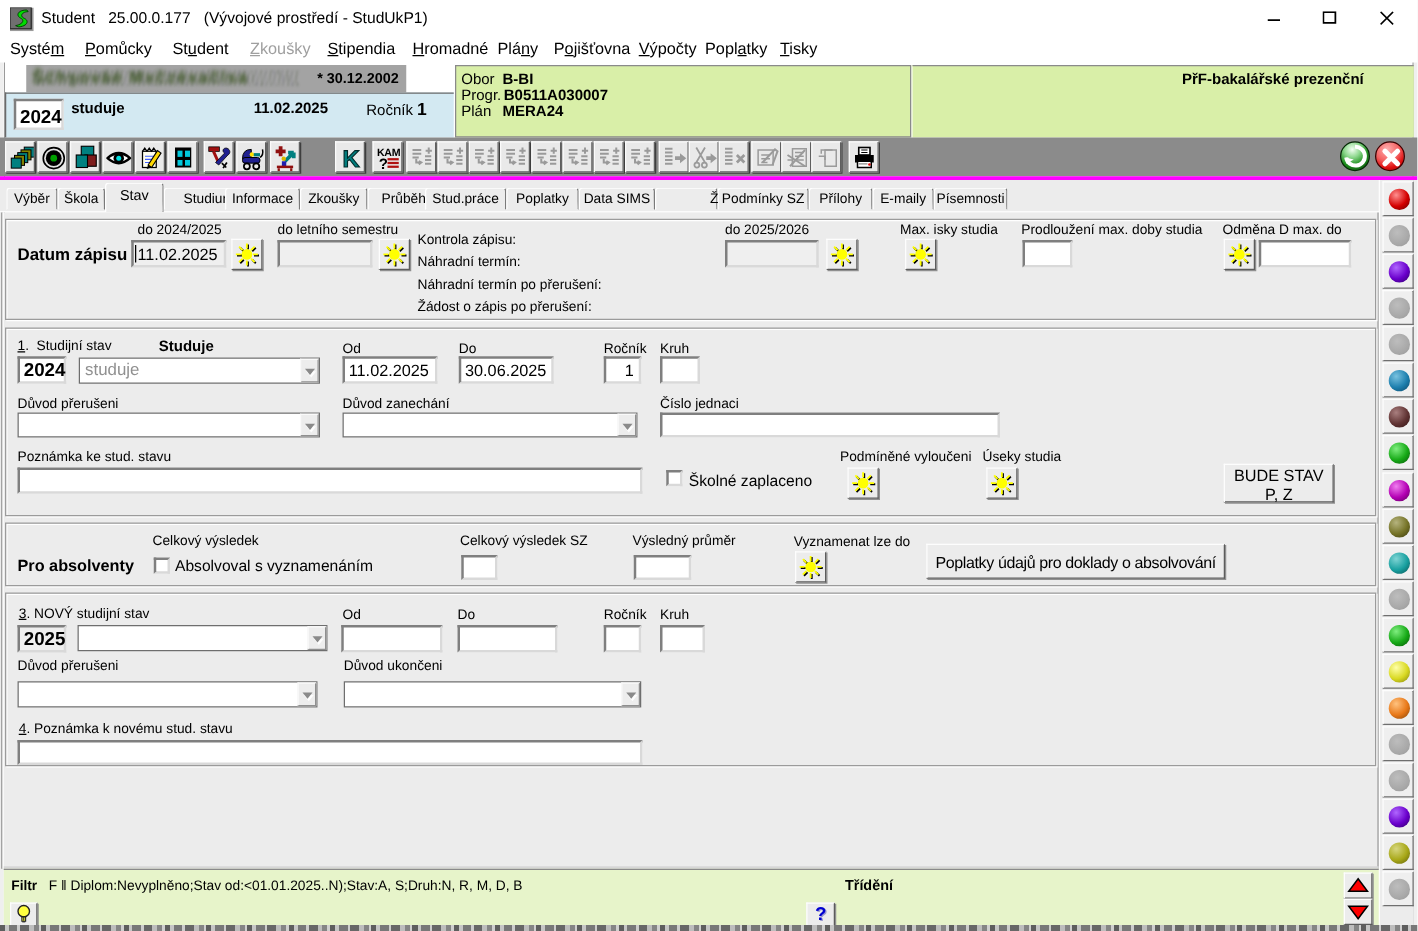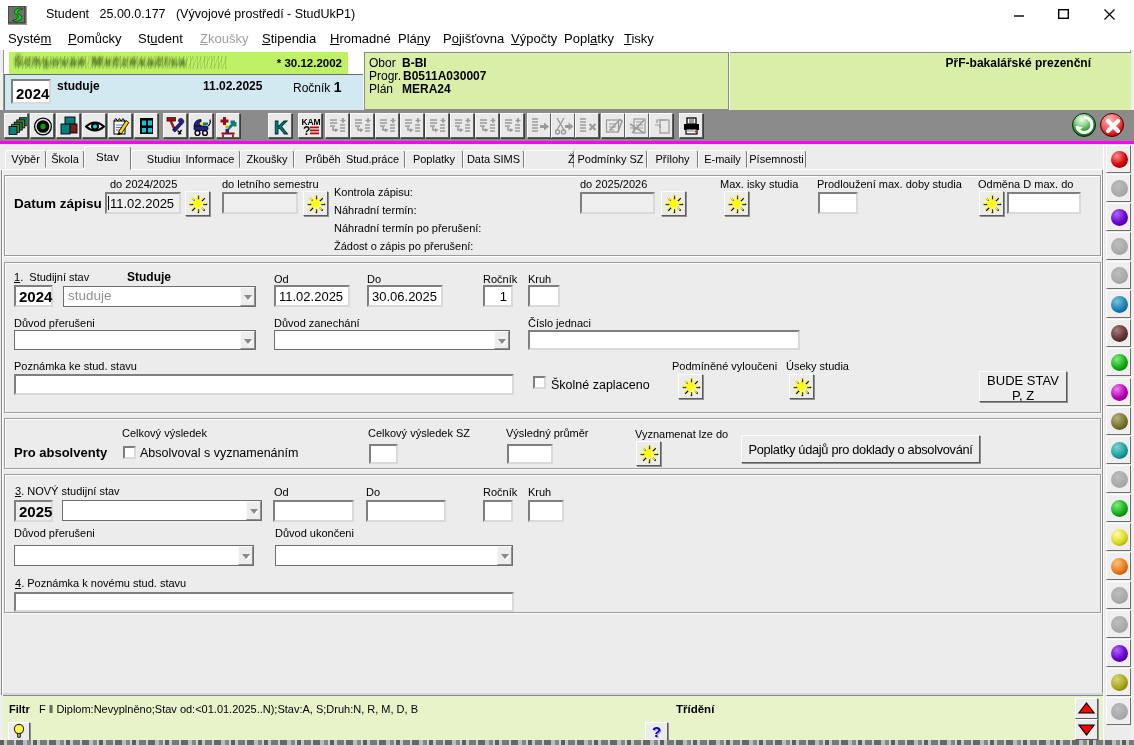--- a/index.html
+++ b/index.html
@@ -1,26 +1,26 @@
 <!DOCTYPE html>
 <html><head><meta charset="utf-8"><style>
 *{margin:0;padding:0;box-sizing:border-box}
 html,body{width:1134px;height:745px;overflow:hidden;background:#fff}
 body{font-family:"Liberation Sans",sans-serif;font-size:11px;color:#000;position:relative}
 .abs{position:absolute}
 
 #frame{position:absolute;left:0;top:0;width:1134px;height:745px;border-left:3px solid #efefef;border-right:3px solid #efefef;box-shadow:inset 1px 0 0 #9a9a9a,inset -1px 0 0 #9a9a9a}
 
 #title{position:absolute;left:0;top:0;width:1134px;height:28px;background:#fff}
-#title .txt{position:absolute;left:46px;top:7px;font-size:12.5px;white-space:pre}
+#title .txt{position:absolute;left:33px;top:7px;font-size:12.5px;white-space:pre}
 
 #menu{position:absolute;left:0;top:28px;width:1134px;height:22px;background:#fff}
 #menu span{position:absolute;top:3px;font-size:13px}
 #menu u{text-decoration:underline;text-underline-offset:1px}
-#hdrL{position:absolute;left:9px;top:52px;width:339px;height:22px;background:#bef264}
+#hdrL{position:absolute;left:21px;top:52px;width:304px;height:22px;background:#a3a3a3}
 #hdrLb{position:absolute;left:4px;top:74px;width:359px;height:36px;background:#d3e9f2;border-top:1px solid #6a6a6a;border-left:1px solid #6a6a6a}
 #hdrM{position:absolute;left:364px;top:52px;width:365px;height:58px;background:#d9efa8;border:1px solid #8a8a8a}
 #hdrR{position:absolute;left:730px;top:52px;width:401px;height:58px;background:#d9efa8;border-top:1px solid #8a8a8a}
 
 #tbar{position:absolute;left:0;top:110px;width:1134px;height:31px;background:#8b8b8b}
 .tbtn{position:absolute;top:3px;width:24px;height:25px;background:#e9e9e9;border:1px solid;border-color:#fbfbfb #5f5f5f #5f5f5f #fbfbfb;box-shadow:1px 1px 0 #3e3e3e}
 .tbtn svg{position:absolute;left:2px;top:2px}
 #magenta{position:absolute;left:0;top:141px;width:1134px;height:3px;background:#f0f;}
 
 #tabrow{position:absolute;left:0;top:144px;width:1104px;height:26px;background:#ececec}

